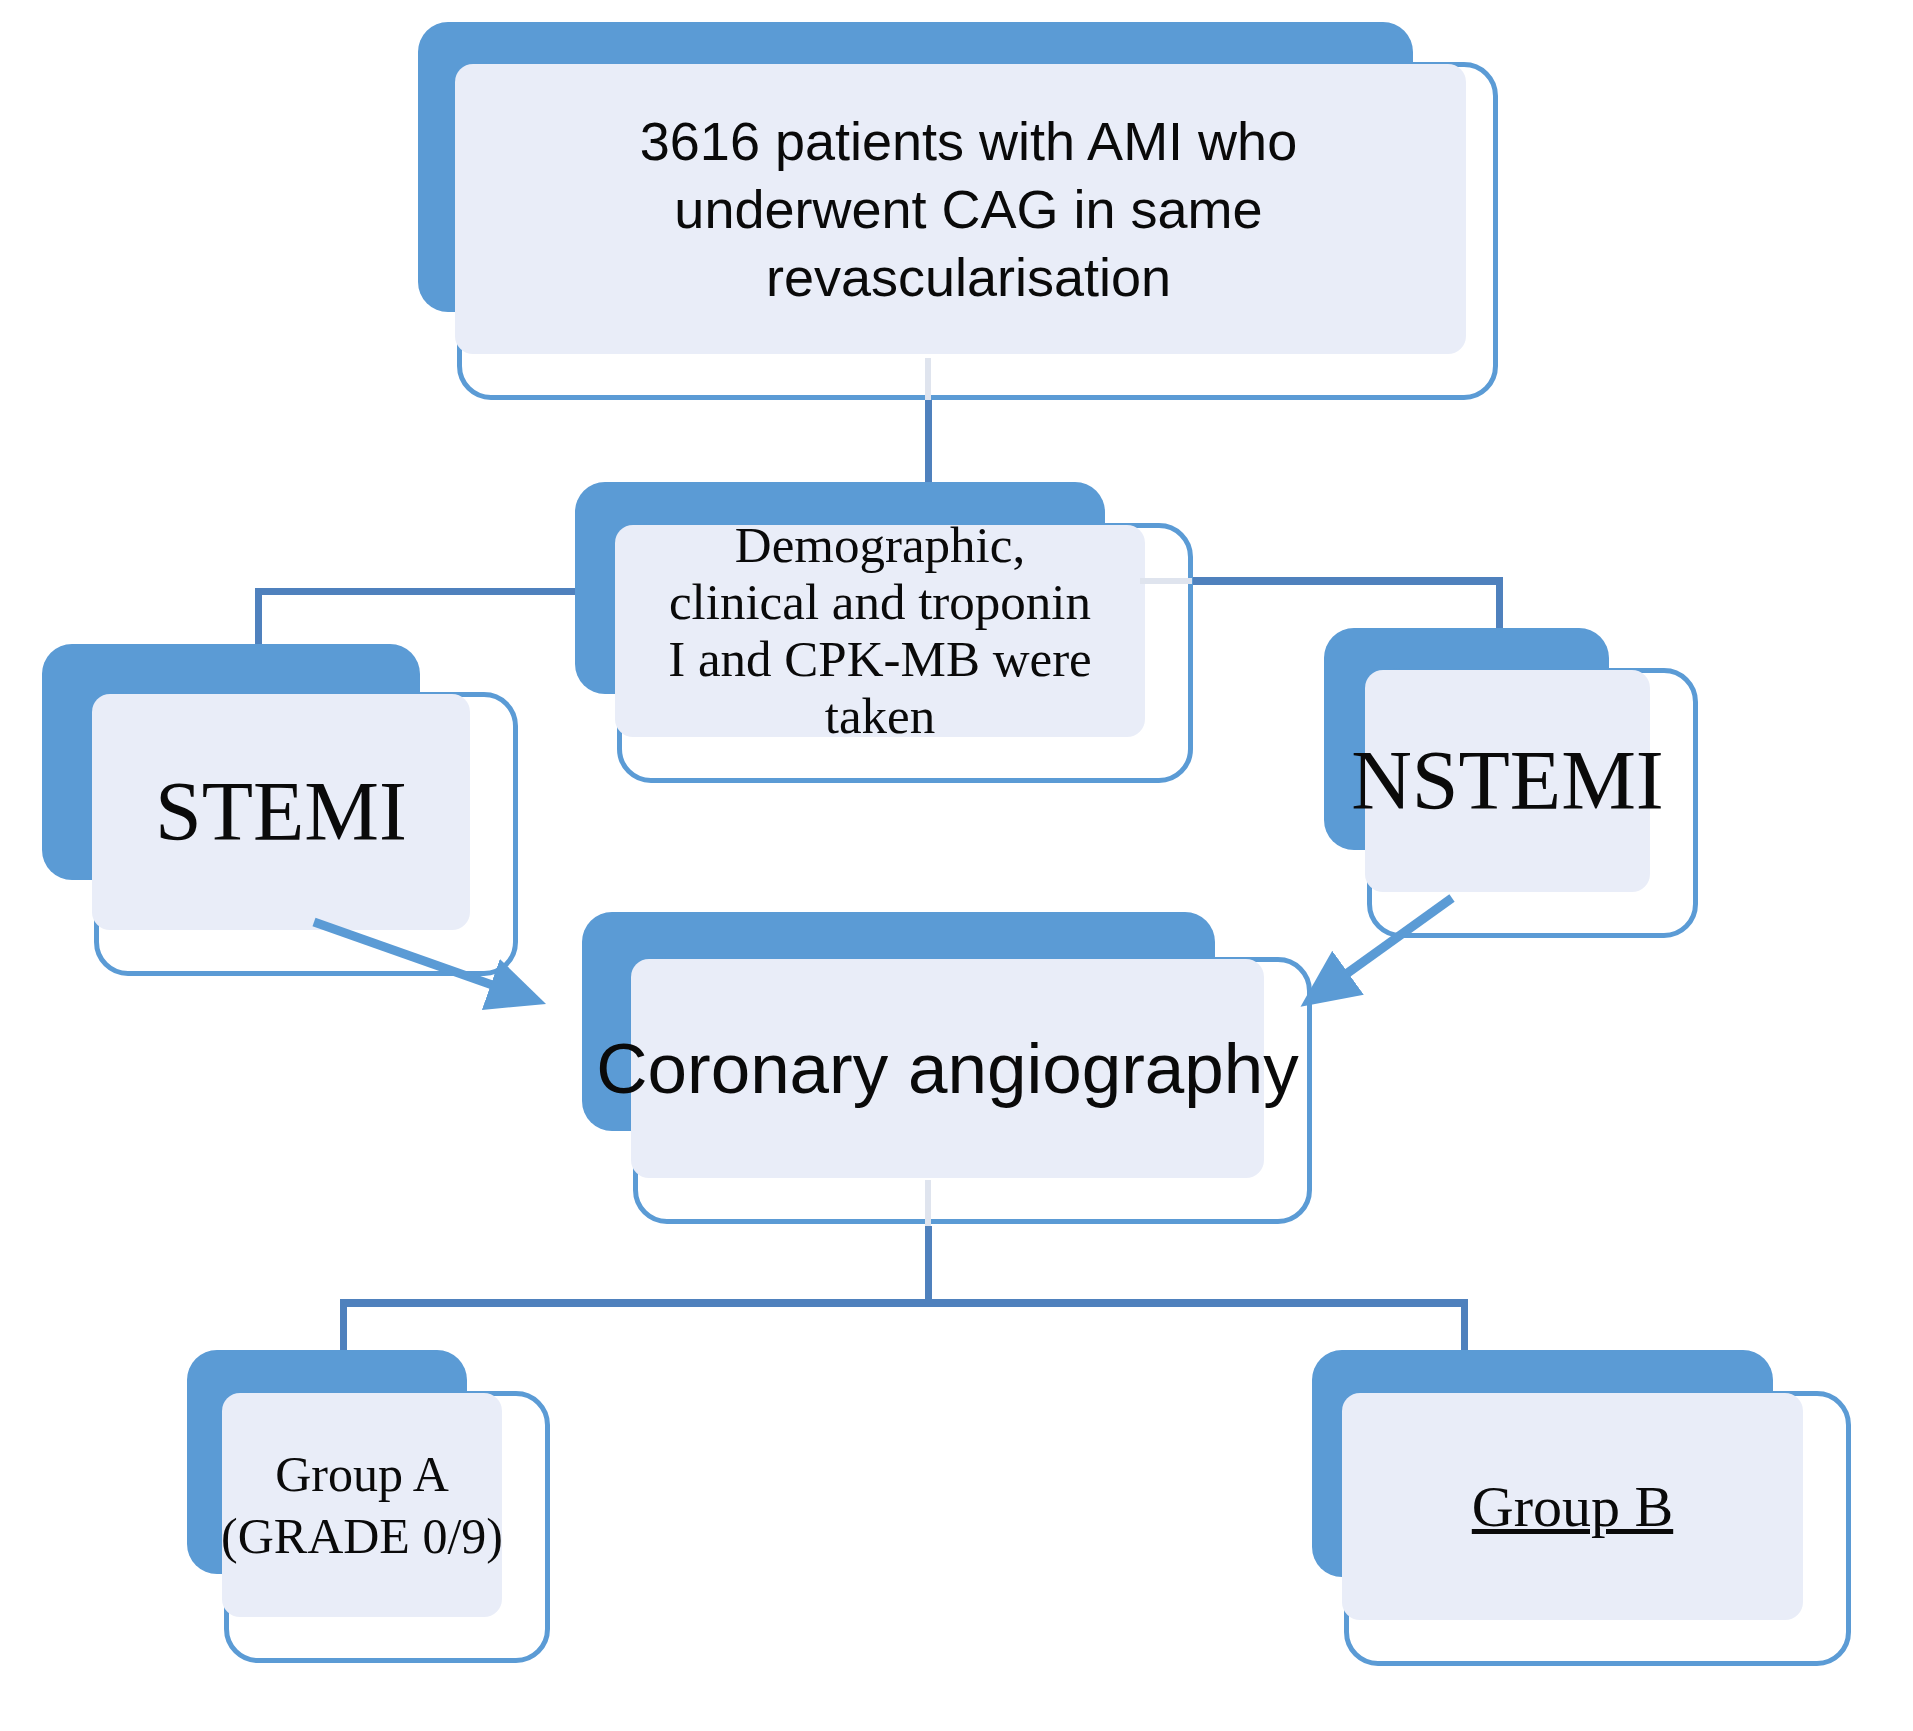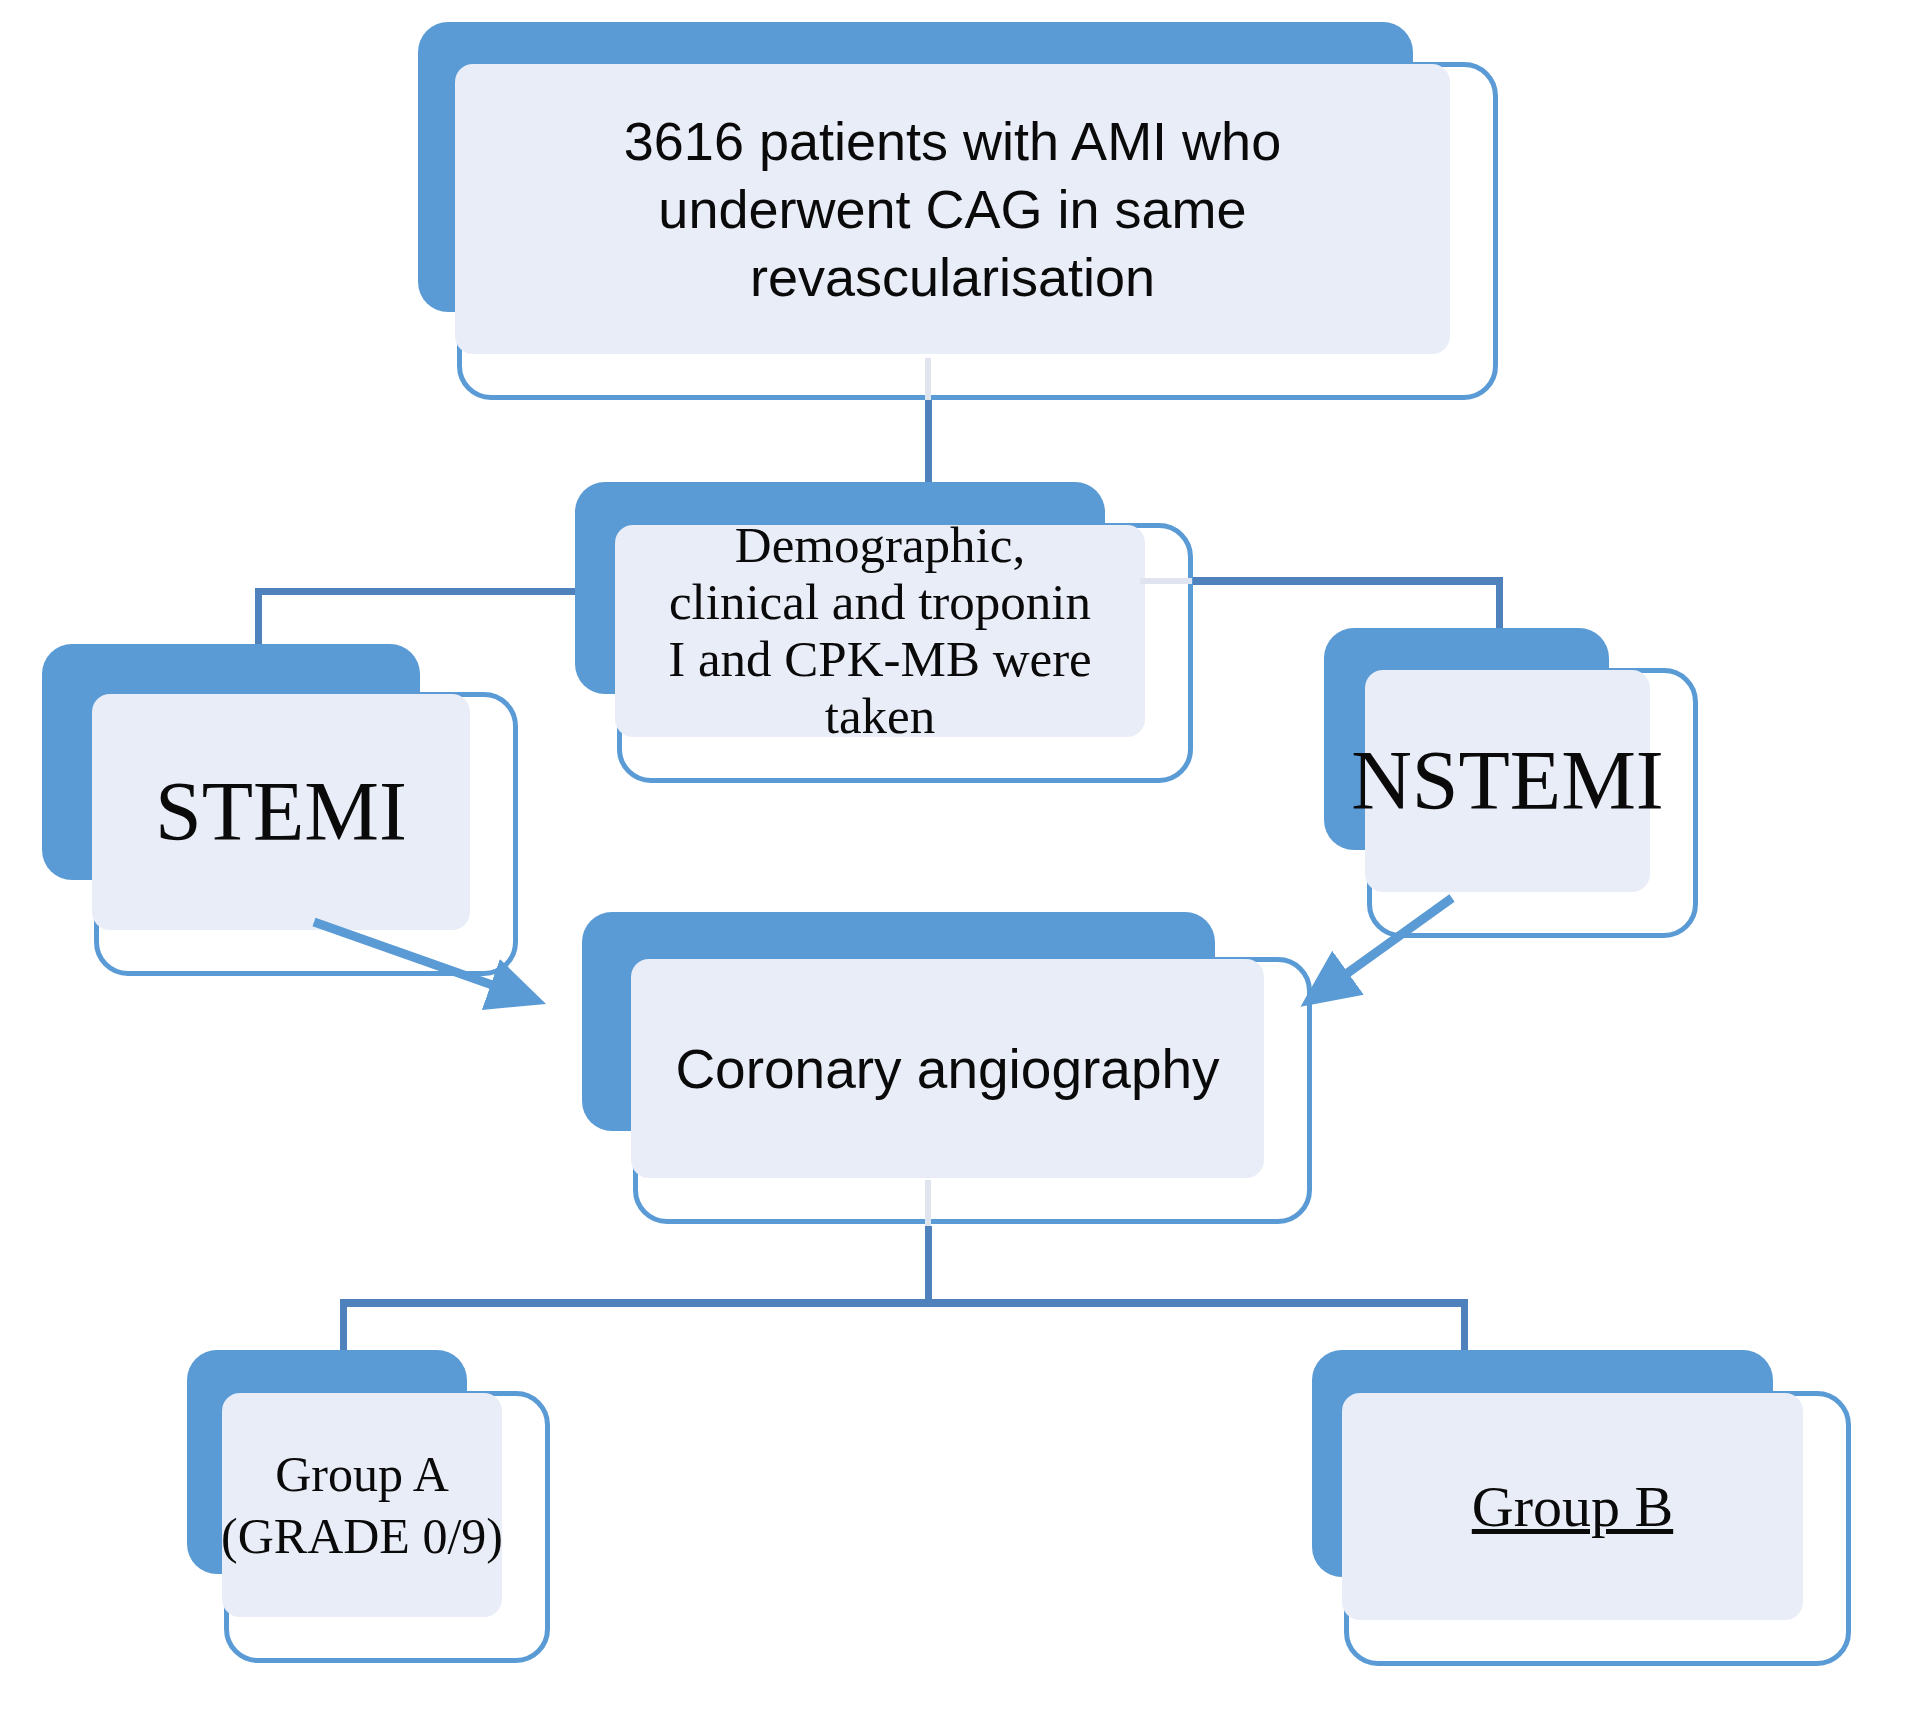--- a/index.html
+++ b/index.html
@@ -60,21 +60,21 @@
   <div class="cl" style="left:1496px;top:577px;width:7px;height:55px;"></div>
 
   <div class="cl" style="left:925px;top:1226px;width:7px;height:80px;"></div>
   <div class="cl" style="left:340px;top:1299px;width:1128px;height:8px;"></div>
   <div class="cl" style="left:340px;top:1299px;width:7px;height:52px;"></div>
   <div class="cl" style="left:1461px;top:1299px;width:7px;height:52px;"></div>
 
   <div class="node n-patients" style="left:455px;top:64px;width:995px;height:290px;">
     <div class="shadow"></div>
     <div class="panel"></div>
-    <div class="fill sans" style="font-size:54px;line-height:68px;">
+    <div class="fill sans" style="font-size:54px;line-height:68px;padding-left:16px;">
       <span class="ln">3616 patients with AMI who</span>
       <span class="ln">underwent CAG in same</span>
       <span class="ln">revascularisation</span>
     </div>
   </div>
 
   <div class="node n-stemi" style="left:92px;top:694px;width:378px;height:236px;">
     <div class="shadow"></div>
     <div class="panel"></div>
     <div class="fill serif" style="font-size:84px;line-height:92px;">
@@ -97,21 +97,21 @@
     <div class="shadow"></div>
     <div class="panel"></div>
     <div class="fill serif" style="font-size:84px;line-height:92px;">
       <span class="ln">NSTEMI</span>
     </div>
   </div>
 
   <div class="node n-cag" style="left:631px;top:959px;width:633px;height:219px;">
     <div class="shadow"></div>
     <div class="panel"></div>
-    <div class="fill sans" style="font-size:55px;line-height:70px;">
+    <div class="fill sans" style="font-size:71px;line-height:70px;">
       <span class="ln">Coronary angiography</span>
     </div>
   </div>
 
   <div class="node n-ga" style="left:222px;top:1393px;width:280px;height:224px;">
     <div class="shadow"></div>
     <div class="panel"></div>
     <div class="fill sans" style="font-size:50px;line-height:62px;font-family:Liberation Serif, serif;">
       <span class="ln">Group A</span>
       <span class="ln">(GRADE 0/9)</span>

